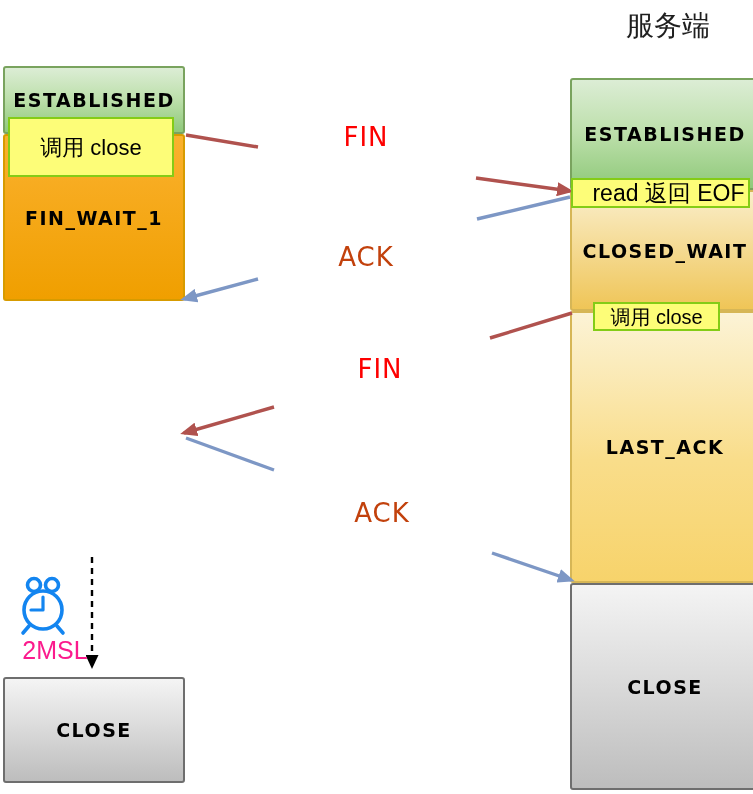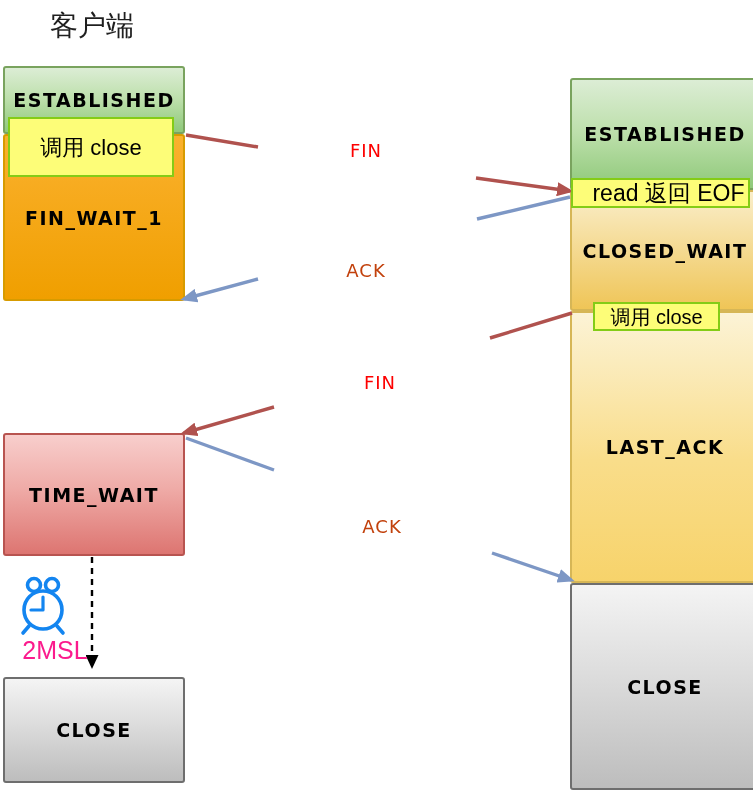--- a/index.html
+++ b/index.html
@@ -35,46 +35,43 @@
     position:absolute;z-index:5;background:#fdfd78;border:2px solid #84cc16;
     display:flex;flex-direction:column;align-items:center;justify-content:center;
     box-sizing:border-box;color:#000;
     font-family:"Liberation Sans",sans-serif;
   }
   .note .ln{line-height:27px;font-size:22px;white-space:nowrap;}
   #note-eof{font-size:23px;}
   #note-srv-close{font-size:20px;}
   .msg{
     position:absolute;z-index:6;width:90px;text-align:center;
-    font-size:18px;letter-spacing:1px;white-space:nowrap;margin-top:18px;
+    font-size:26px;letter-spacing:1px;white-space:nowrap;
   }
   .msg.fin{color:#fd0000;}
   .msg.ack{color:#c2410c;}
   #timer-label{
     position:absolute;left:18px;top:636px;width:74px;z-index:6;
     font-size:25px;color:#fb1b8d;text-align:center;
     font-family:"Liberation Sans",sans-serif;
   }
   #overlay{position:absolute;left:0;top:0;z-index:4;pointer-events:none;}
 </style>
 </head>
 <body>
 
 <div id="stage">
 
-  <div class="title" style="left:12px;width:160px;">客户端</div>
+  <div class="title" style="left:588px;width:160px;">服务端</div>
 
   <div class="box c-col green-box" style="top:66px;height:68px;">
     <span class="state-label">ESTABLISHED</span>
   </div>
   <div class="box c-col orange-box1" style="top:134px;height:167px;text-align:center;">
     <span class="state-label">FIN_WAIT_1</span>
-  </div>
-  <div class="box c-col pink-box" style="top:433px;height:123px;">
-    <span class="state-label">TIME_WAIT</span>
   </div>
   <div class="box c-col gray-box" style="top:677px;height:106px;">
     <span class="state-label">CLOSE</span>
   </div>
 
   <div class="note" style="left:8px;top:117px;width:166px;height:60px;">
     <span class="ln">调用 close</span>
   </div>
 
   <div class="box s-col green-box" style="top:78px;height:112px;">

